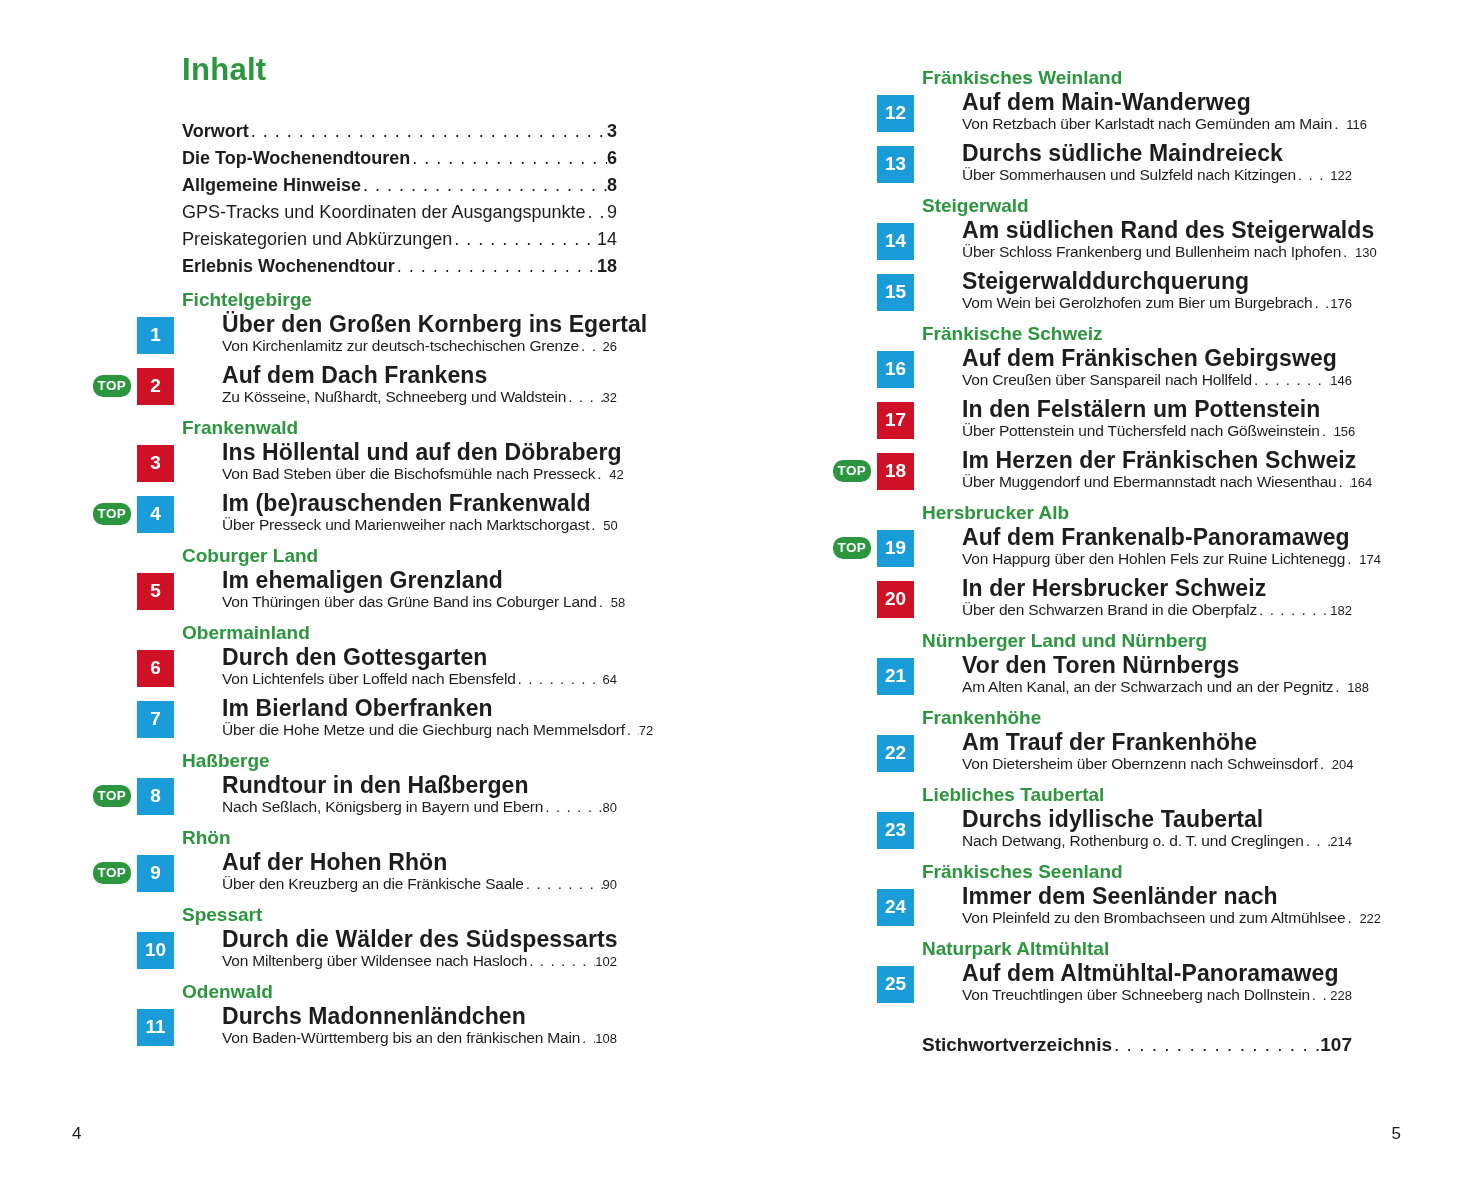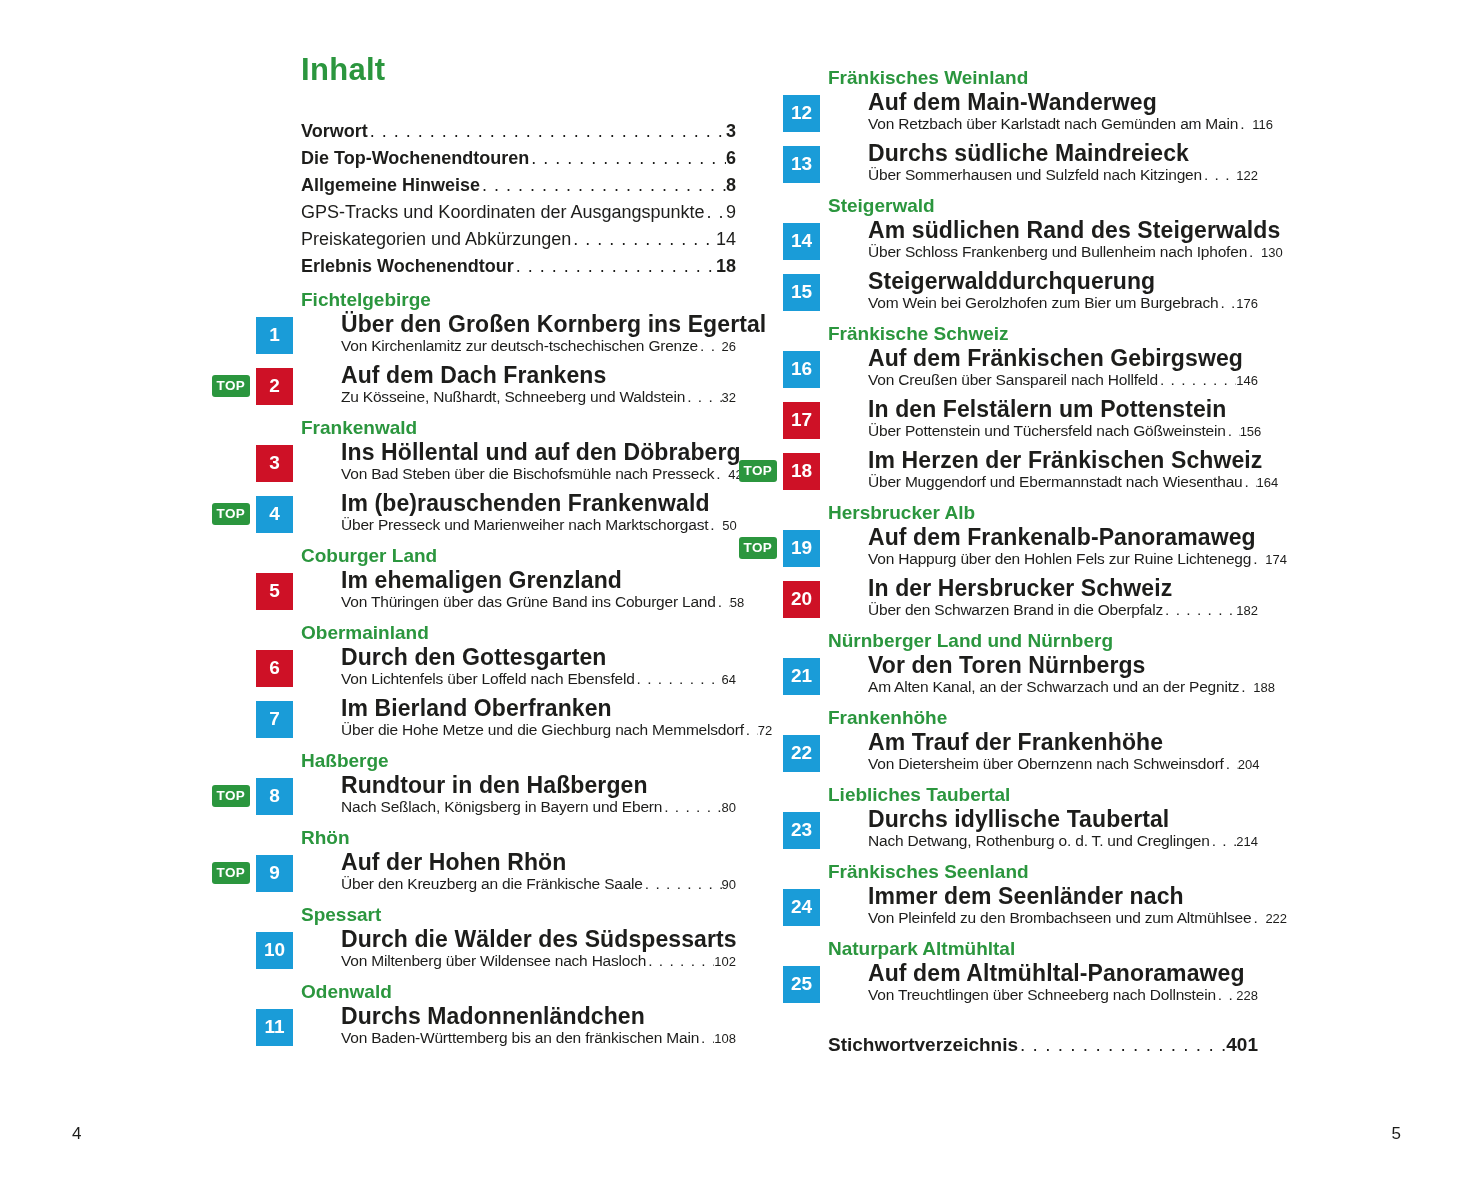--- a/index.html
+++ b/index.html
@@ -6,24 +6,23 @@
   body {
     width: 1477px; height: 1182px;
     background: #ffffff;
     font-family: "Liberation Sans", sans-serif;
     color: #1d1d1b;
     position: relative;
     overflow: hidden;
   }
   .columns {
     display: flex;
-    justify-content: center;
+    justify-content: space-between;
     padding: 52px 125px 0 90px;
     box-sizing: border-box;
-    margin-left: 25px;
   }
   .col-left  { width: 527px; }
   .col-right { width: 522px; padding-top: 6px; }
 
   .page-title {
     color: var(--green);
     font-size: 31px;
     font-weight: bold;
     margin: 0 0 30px 92px;
     letter-spacing: 0.3px;
@@ -64,21 +63,21 @@
   .num-badge {
     width: 37px; height: 37px; min-width: 37px;
     display: flex; align-items: center; justify-content: center;
     color: #fff; font-weight: bold; font-size: 19px;
   }
   .num-badge.blue { background: var(--blue); }
   .num-badge.red  { background: var(--red); }
   .top-badge {
     background: var(--green);
     color: #fff; font-weight: bold; font-size: 13.5px;
-    padding: 4px 5px; border-radius: 3px; line-height: 1;
+    padding: 4px 5px; border-radius: 10px; line-height: 1;
     letter-spacing: 0.3px;
   }
   .tour-text { flex: 1; min-width: 0; }
   .tour-title {
     font-size: 23px; font-weight: bold; line-height: 22px;
     letter-spacing: 0.1px; white-space: nowrap;
   }
   .tour-sub {
     display: flex; align-items: baseline;
     font-size: 15.5px; line-height: 21px; letter-spacing: -0.2px;
@@ -571,19 +570,19 @@
         <span class="tour-page">228</span>
       </div>
     </div>
   </div>
           </div>
   </div>
       </div>
     <div class="index-row">
       <span class="fm-label">Stichwortverzeichnis</span>
       <span class="leader"></span>
-      <span class="index-page">401</span>
+      <span class="index-page">107</span>
     </div>
   </div>
 </div>
 
 <div class="page-num left">4</div>
 <div class="page-num right">5</div>
 
 </body></html>

